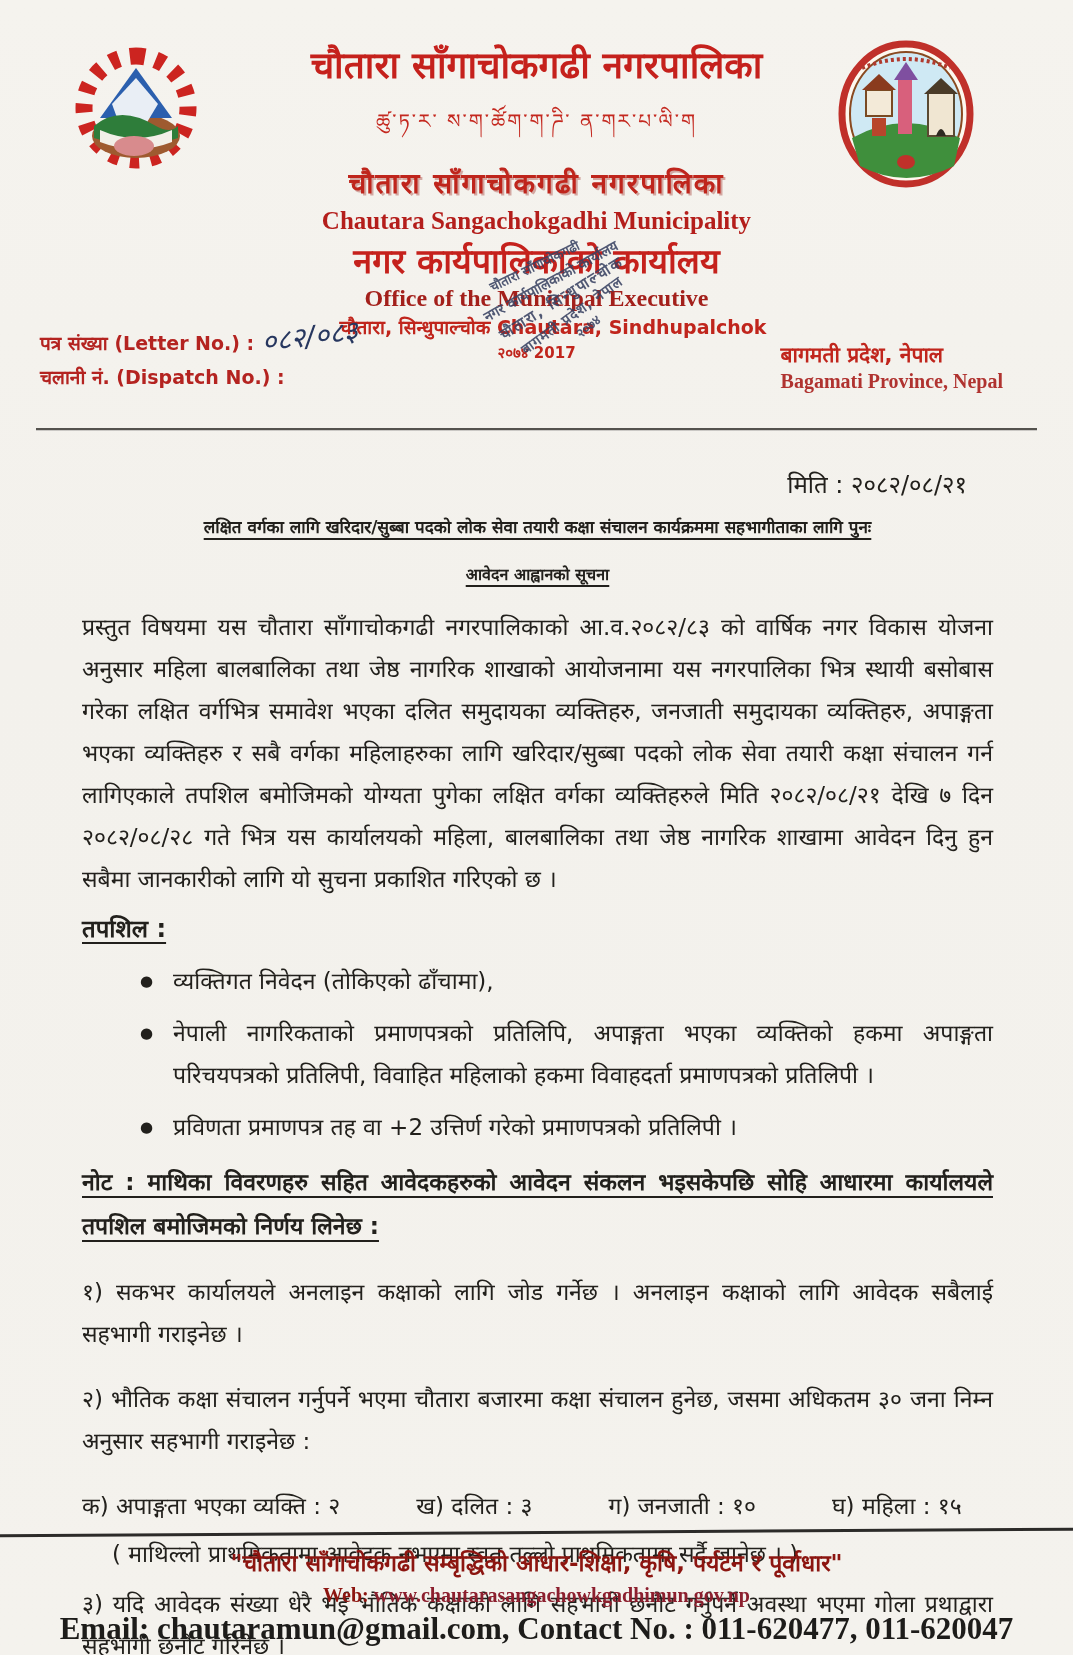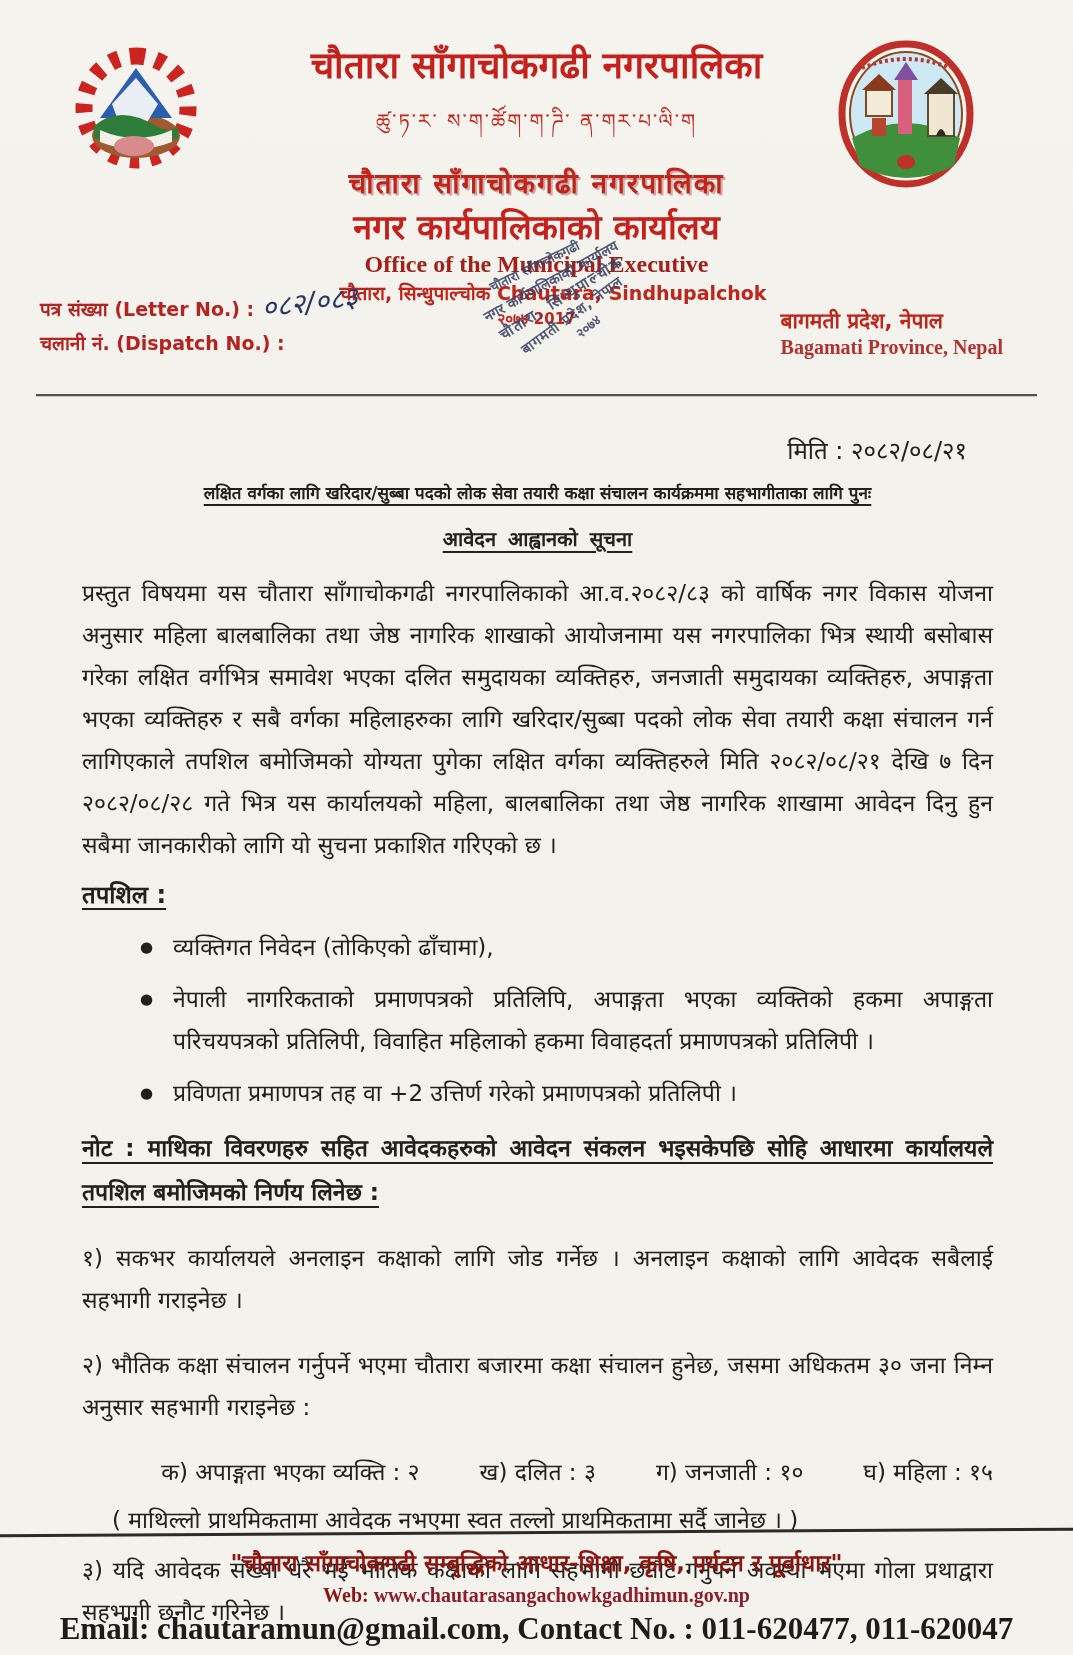--- a/index.html
+++ b/index.html
@@ -40,33 +40,33 @@
   .stamp .s1{font-size:13px;transform:rotate(6deg) translateX(-6px);}
   .stamp .s2{font-size:14px;transform:rotate(3deg);}
   .stamp .s3{font-size:15px;letter-spacing:2px;}
   .stamp .s4{font-size:14px;transform:rotate(-4deg);letter-spacing:1px;}
   .stamp .s5{font-size:13px;transform:rotate(-7deg) translateX(8px);}
   
   .content{padding:34px 80px 0 82px;font-size:23px;line-height:42px;font-family:"DejaVu Sans","Liberation Serif",serif;}
   .date-line{text-align:right;padding-right:26px;font-size:24px;}
   .subject1{text-align:center;font-weight:bold;font-size:17px;
             text-decoration:underline;text-underline-offset:5px;text-decoration-thickness:2px;}
-  .subject2{text-align:center;font-weight:bold;font-size:20px;margin-top:6px;
-            text-decoration:underline;text-underline-offset:5px;text-decoration-thickness:2px;font-family:Liberation Mono, monospace;}
+  .subject2{text-align:center;font-weight:bold;font-size:16px;margin-top:6px;
+            text-decoration:underline;text-underline-offset:5px;text-decoration-thickness:2px;}
   .para{text-align:justify;margin:10px 0 0 0;}
   .tapasil{font-weight:bold;font-size:24px;margin-top:8px;
            text-decoration:underline;text-underline-offset:5px;text-decoration-thickness:2px;}
   .bullets{margin:4px 0 0 58px;}
   .bullet-row{display:flex;gap:20px;margin-top:10px;}
   .bullet-dot{font-size:15px;line-height:42px;flex:0 0 auto;}
   .bullet-text{text-align:justify;}
   .note{font-weight:bold;margin-top:12px;line-height:44px;
         text-decoration:underline;text-underline-offset:6px;text-decoration-thickness:2px;text-align:justify;}
   .point{margin-top:8px;text-align:justify;}
-  .quota-row{display:flex;gap:60px;margin-top:8px;white-space:nowrap;justify-content:flex-end;}
+  .quota-row{display:flex;gap:76px;margin-top:8px;white-space:nowrap;}
   .quota-note{margin-top:6px;margin-left:30px;}
   
   .footer{position:absolute;left:0;right:0;bottom:8px;text-align:center;}
   .footer-rule{border-top:3px solid #2c2b29;transform:rotate(-.35deg);margin-bottom:12px;}
   .motto{font-size:23px;font-weight:bold;color:#8c1510;font-family:"DejaVu Sans",sans-serif;}
   .webline{font-size:20px;font-weight:bold;color:#8c1f2e;margin-top:6px;font-family:"Liberation Serif",serif;}
   .webline .weblabel{color:#8c1510;}
   .emailline{font-size:31px;font-weight:bold;color:#1d1c1a;margin-top:4px;font-family:"Liberation Serif",serif;}
 </style>
 </head>
@@ -101,20 +101,21 @@
       <path d="M104,98 q5,-14 10,0 z" fill="#2f2a22"></path>
       <ellipse cx="74" cy="124" rx="9" ry="7" fill="#c0302a"></ellipse>
       <path d="M30,30 Q74,12 118,30" fill="none" stroke="#b03a2e" stroke-width="4" stroke-dasharray="3 3"></path>
     </svg>
   </div>
 
   <div class="head-center">
     <div class="h-np-title">चौतारा साँगाचोकगढी नगरपालिका</div>
     <div class="h-tibetan">ཚུ་ཏ་ར་ ས་ག་ཚོག་ག་ཌི་ ན་གར་པ་ལི་ག</div>
     <div class="h-newa">चौतारा साँगाचोकगढी नगरपालिका</div>
+    <div class="h-en-title">Chautara Sangachokgadhi Municipality</div>
     <div class="h-office-np">नगर कार्यपालिकाको कार्यालय</div>
     <div class="h-office-en">Office of the Municipal Executive</div>
     <div class="h-addr">चौतारा, सिन्धुपाल्चोक Chautara, Sindhupalchok</div>
     <div class="h-est">२०७४ 2017</div>
   </div>
 
   <div class="meta">
     <div class="meta-left">
       <div><span>पत्र संख्या (Letter No.) :</span><span class="handwritten">०८२/०८३</span></div>
       <div><span>चलानी नं. (Dispatch No.) :</span></div>

